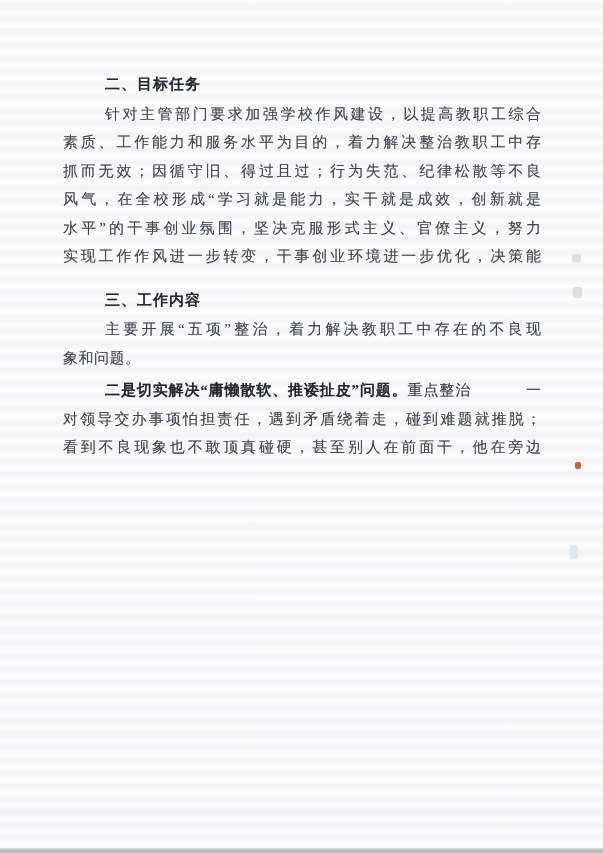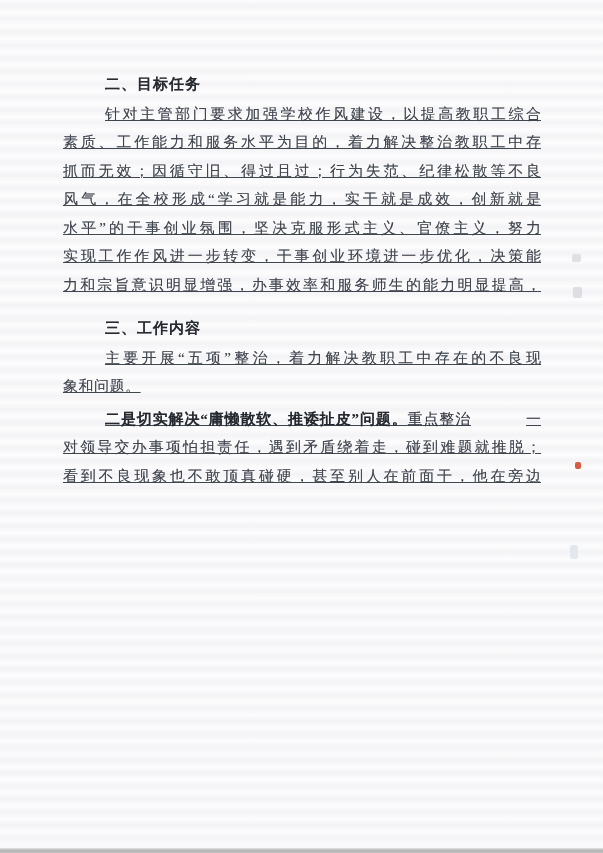--- a/index.html
+++ b/index.html
@@ -35,21 +35,20 @@
     text-align: left;
   }
   .heading:not(:first-child) { margin-top: 15px; }
   .para { margin-top: 1px; }
   .para.spaced { margin-top: 4px; }
   .line {
     white-space: nowrap;
     text-align: justify;
     text-align-last: justify;
     text-justify: inter-character;
-    text-decoration: underline;
   }
   .line.indent { padding-left: 42px; }
   .line.no-just {
     text-align: left;
     text-align-last: left;
     letter-spacing: 0.5px;
   }
   .lead { font-weight: bold; color: #24282e; }
   .first-rest { color: #343a42; }
   .tail { margin-left: 55px; color: #343a42; }
@@ -70,21 +69,20 @@
 <div class="page">
   <div class="content">
       <div class="heading">二、目标任务</div>
       <div class="para">
         <div class="line indent">针对主管部门要求加强学校作风建设，以提高教职工综合</div>
         <div class="line">素质、工作能力和服务水平为目的，着力解决整治教职工中存</div>
         <div class="line">抓而无效；因循守旧、得过且过；行为失范、纪律松散等不良</div>
         <div class="line">风气，在全校形成“学习就是能力，实干就是成效，创新就是</div>
         <div class="line">水平”的干事创业氛围，坚决克服形式主义、官僚主义，努力</div>
         <div class="line">实现工作作风进一步转变，干事创业环境进一步优化，决策能</div>
-        <div class="line">力和宗旨意识明显增强，办事效率和服务师生的能力明显提高，</div>
       </div>
       <div class="heading">三、工作内容</div>
       <div class="para">
         <div class="line indent">主要开展“五项”整治，着力解决教职工中存在的不良现</div>
         <div class="line no-just">象和问题。</div>
       </div>
       <div class="para spaced">
         <div class="line indent"><span class="lead">二是切实解决“庸懒散软、推诿扯皮”问题。</span><span class="first-rest">重点整治</span><span class="tail">一</span></div>
         <div class="line">对领导交办事项怕担责任，遇到矛盾绕着走，碰到难题就推脱；</div>
         <div class="line">看到不良现象也不敢顶真碰硬，甚至别人在前面干，他在旁边</div>

